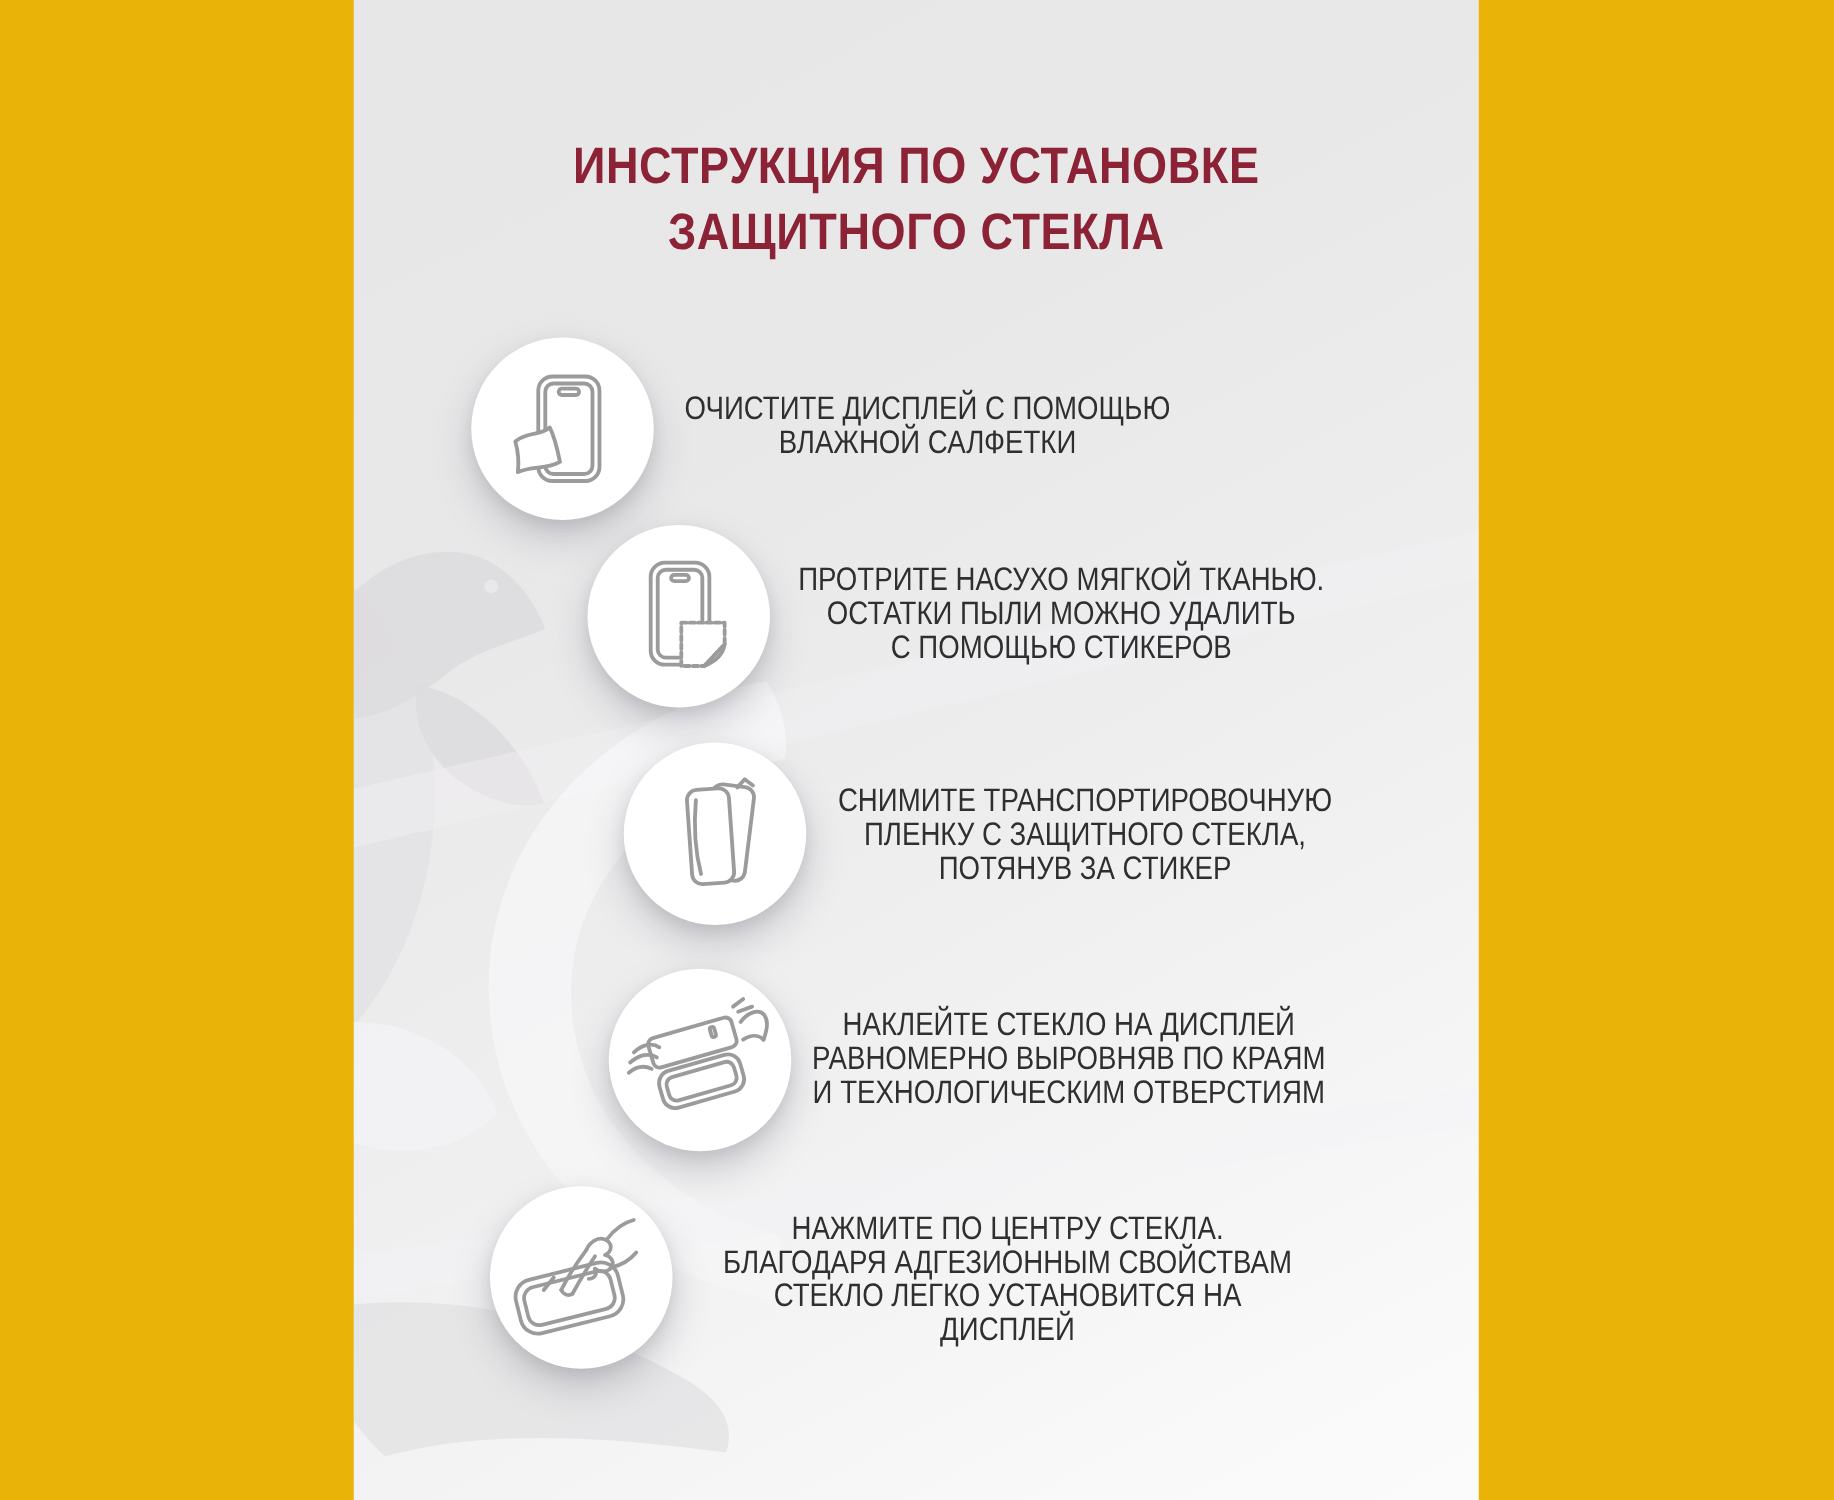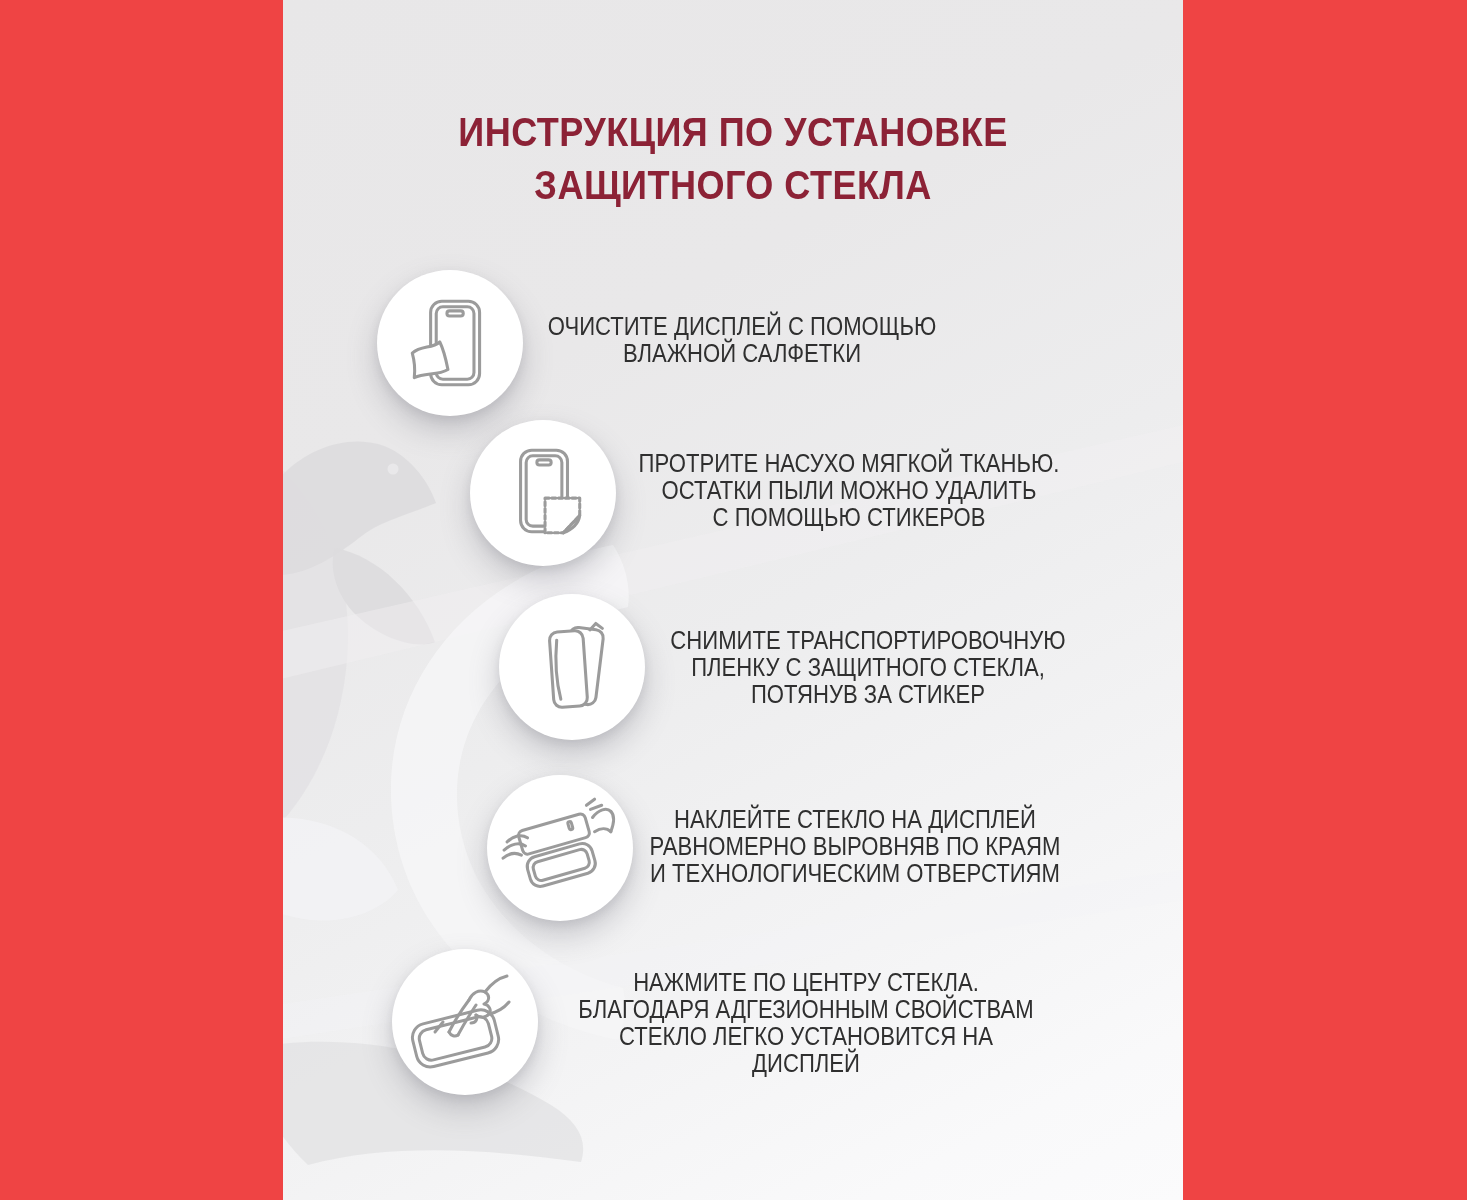--- a/index.html
+++ b/index.html
@@ -1,17 +1,17 @@
 <!DOCTYPE html>
 <html><head>
 <meta charset="utf-8">
 <style>
   html,body{margin:0;padding:0;background:#ffffff;}
   .page{
-    position:relative;width:1467px;height:1200px;background:#ef4444;overflow:hidden;
+    position:relative;width:1467px;height:1200px;background:#eab308;overflow:hidden;
     font-family:"Liberation Sans","DejaVu Sans",sans-serif;
   }
   .poster{
     position:absolute;left:283px;top:0;width:900px;height:1200px;overflow:hidden;
     background:linear-gradient(152deg,#e8e7e8 0%,#e9e8e9 30%,#ededee 52%,#f3f3f4 72%,#f9f9fa 90%,#fbfbfc 100%);
   }
   .watermark{position:absolute;left:0;top:0;width:900px;height:1200px;}
   .title{
     position:absolute;left:0;top:106px;width:900px;margin:0;
     text-align:center;font-size:41px;line-height:53px;font-weight:bold;

